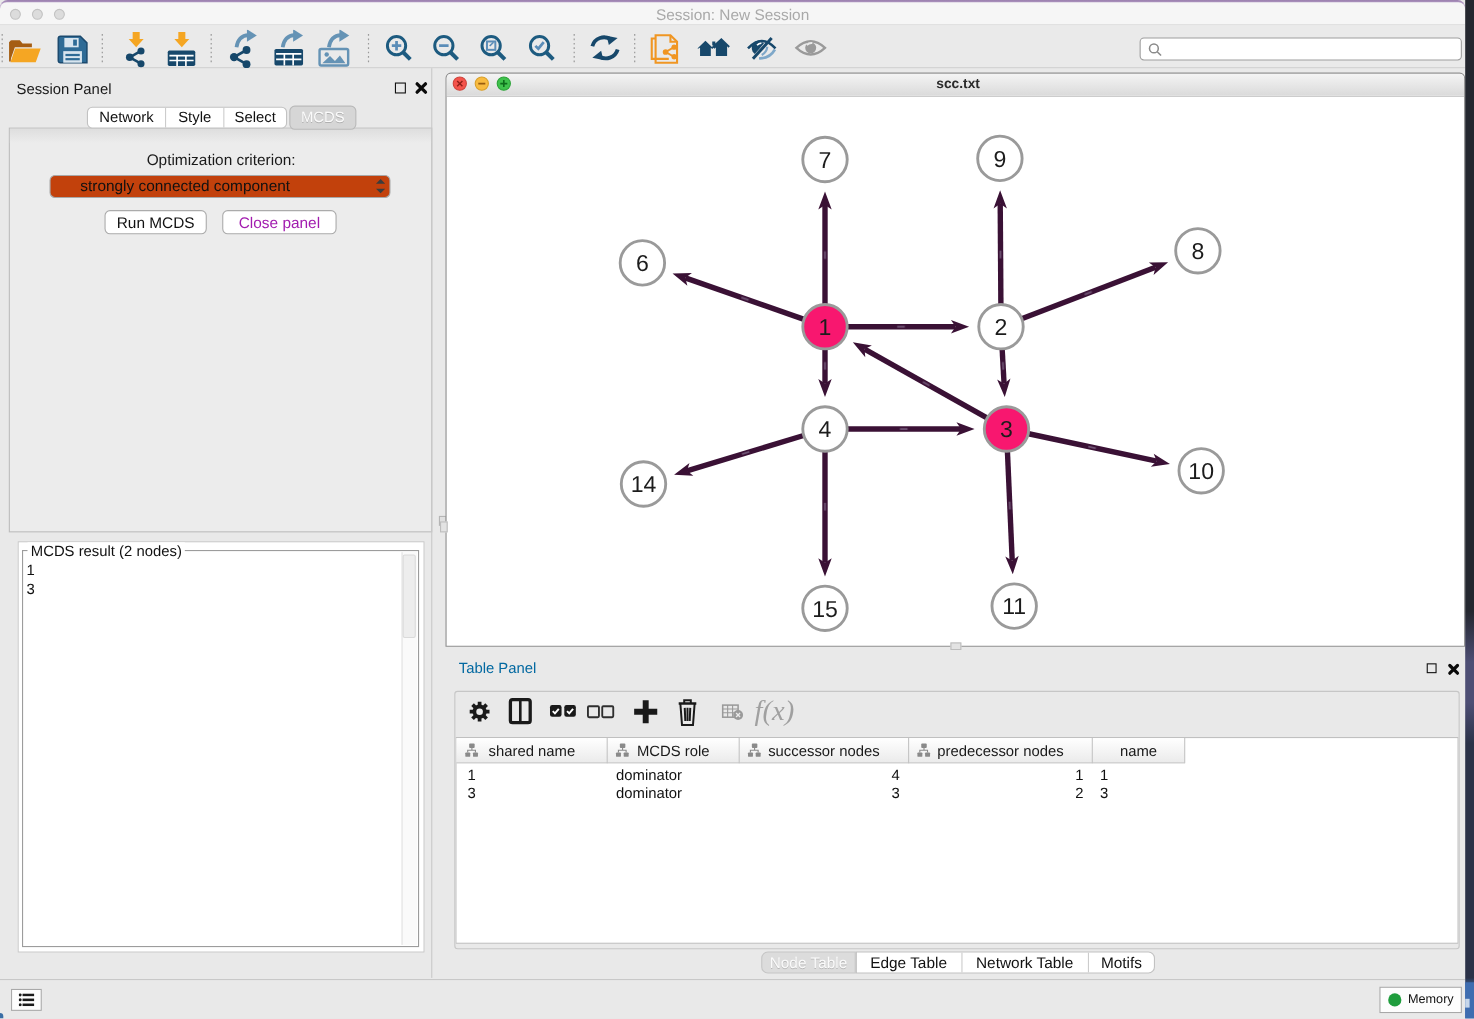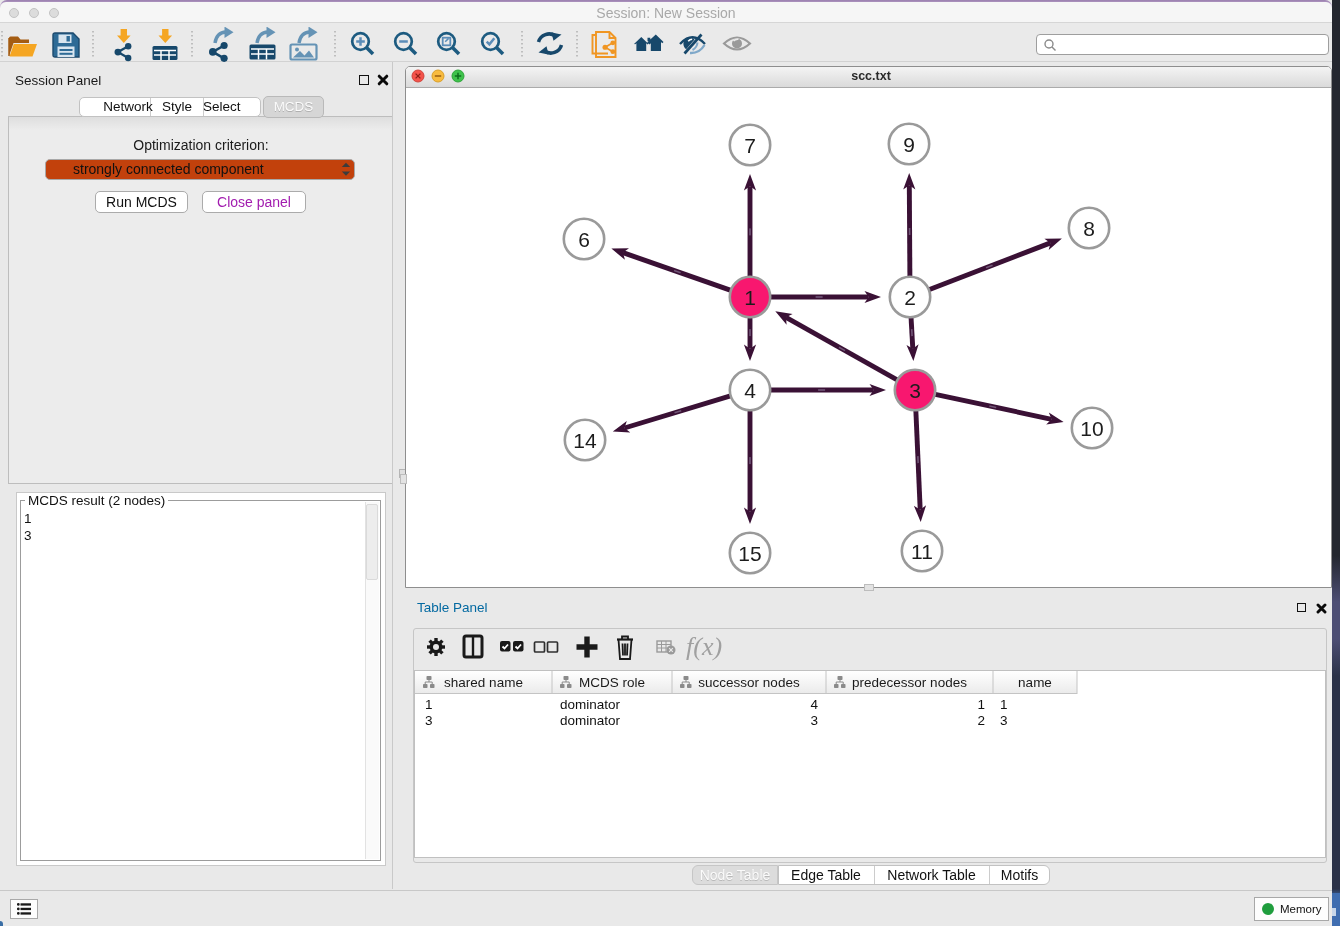--- a/index.html
+++ b/index.html
@@ -161,23 +161,23 @@
     <path d="M2.2 2.2 L9.8 9.8 M9.8 2.2 L2.2 9.8" stroke="#0a0a0a" stroke-width="3" stroke-linecap="round"></path>
   </svg>
 
 <div class="abs" style="left:8px;top:116px;width:385px;height:368px;background:#ececec;border:1px solid #bdbdbd;"></div>
 <div class="abs" style="left:9px;top:117px;width:383px;height:13px;background:linear-gradient(#dedede,#ececec);"></div>
 
 <div class="abs" style="left:263px;top:96px;width:61px;height:22px;background:#d6d6d6;border:1px solid #b9b9b9;border-radius:5px;font-size:13.5px;text-align:center;line-height:20px;color:#fbfbfb;text-shadow:0 1px 0 #b0b0b0;">MCDS</div>
 <div class="abs" style="left:79px;top:97px;width:182px;height:20px;background:#fff;border:1px solid #c2c2c2;border-radius:5px;"></div>
 <div class="abs" style="left:150px;top:98px;width:1px;height:18px;background:#cccccc;"></div>
 <div class="abs" style="left:203px;top:98px;width:1px;height:18px;background:#cccccc;"></div>
-<div class="abs" style="left:92px;top:98px;width:72px;height:18px;font-size:13.5px;text-align:center;line-height:18px;color:#111;">Network</div>
+<div class="abs" style="left:79px;top:98px;width:72px;height:18px;font-size:13.5px;text-align:center;line-height:18px;color:#111;">Network</div>
 <div class="abs" style="left:150px;top:98px;width:54px;height:18px;font-size:13.5px;text-align:center;line-height:18px;color:#111;">Style</div>
-<div class="abs" style="left:203px;top:98px;width:58px;height:18px;font-size:13.5px;text-align:left;line-height:18px;color:#111;">Select</div>
+<div class="abs" style="left:203px;top:98px;width:58px;height:18px;font-size:13.5px;text-align:center;line-height:18px;color:#111;">Select</div>
 
 <div class="abs" style="left:8px;top:137px;width:386px;text-align:center;font-size:14px;color:#1a1a1a;">Optimization criterion:</div>
 <div class="abs" style="left:45px;top:159px;width:310px;height:21px;background:#c2410c;border:1px solid #a8a8a8;border-radius:5px;font-size:14px;line-height:19px;padding-left:27px;color:#111;">strongly connected component</div>
 <svg class="abs" style="left:340px;top:161px;" width="12" height="17" viewBox="0 0 12 17">
     <path d="M1.8 6 L6 1.8 L10.2 6 Z M1.8 10.5 L6 14.7 L10.2 10.5 Z" fill="#3c3c3c"></path>
   </svg>
 <div class="abs" style="left:95px;top:191px;width:93px;height:22px;background:#fff;border:1px solid #ababab;border-radius:5px;font-size:14px;text-align:center;line-height:20px;color:#111;">Run MCDS</div>
 <div class="abs" style="left:202px;top:191px;width:104px;height:22px;background:#fff;border:1px solid #ababab;border-radius:5px;font-size:14px;text-align:center;line-height:20px;color:#a21caf;">Close panel</div>
 
 <div class="abs" style="left:16px;top:492px;width:370px;height:374px;background:#fff;border:1px solid #c9c9c9;"></div>

